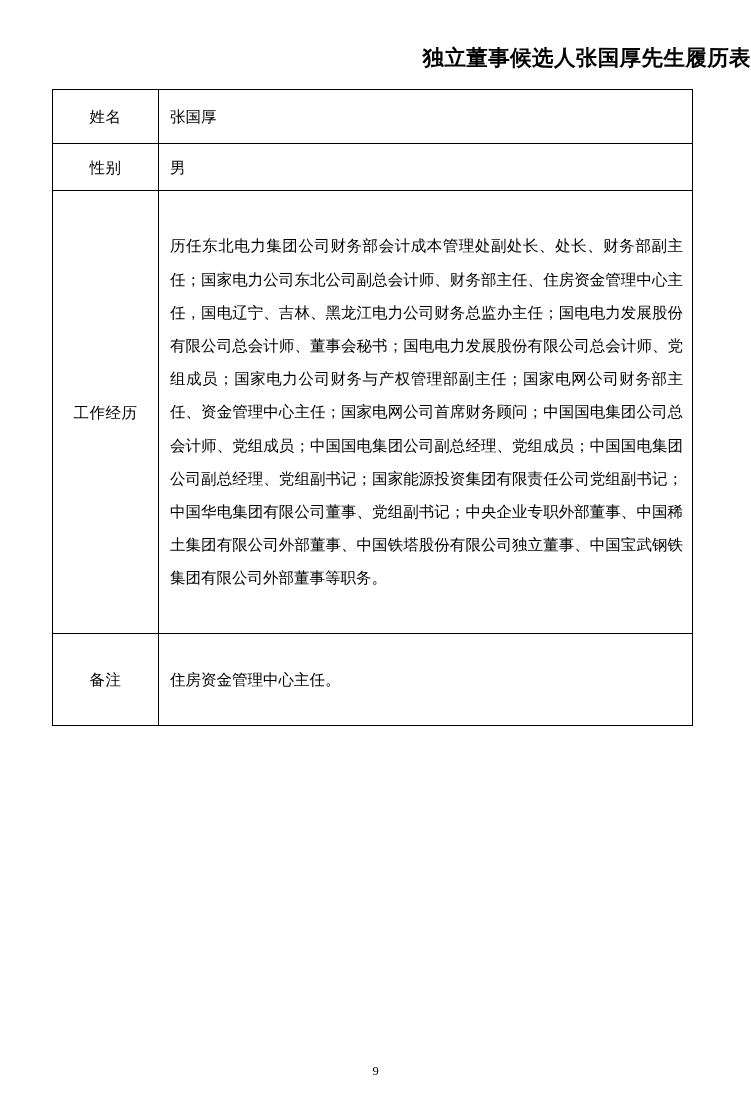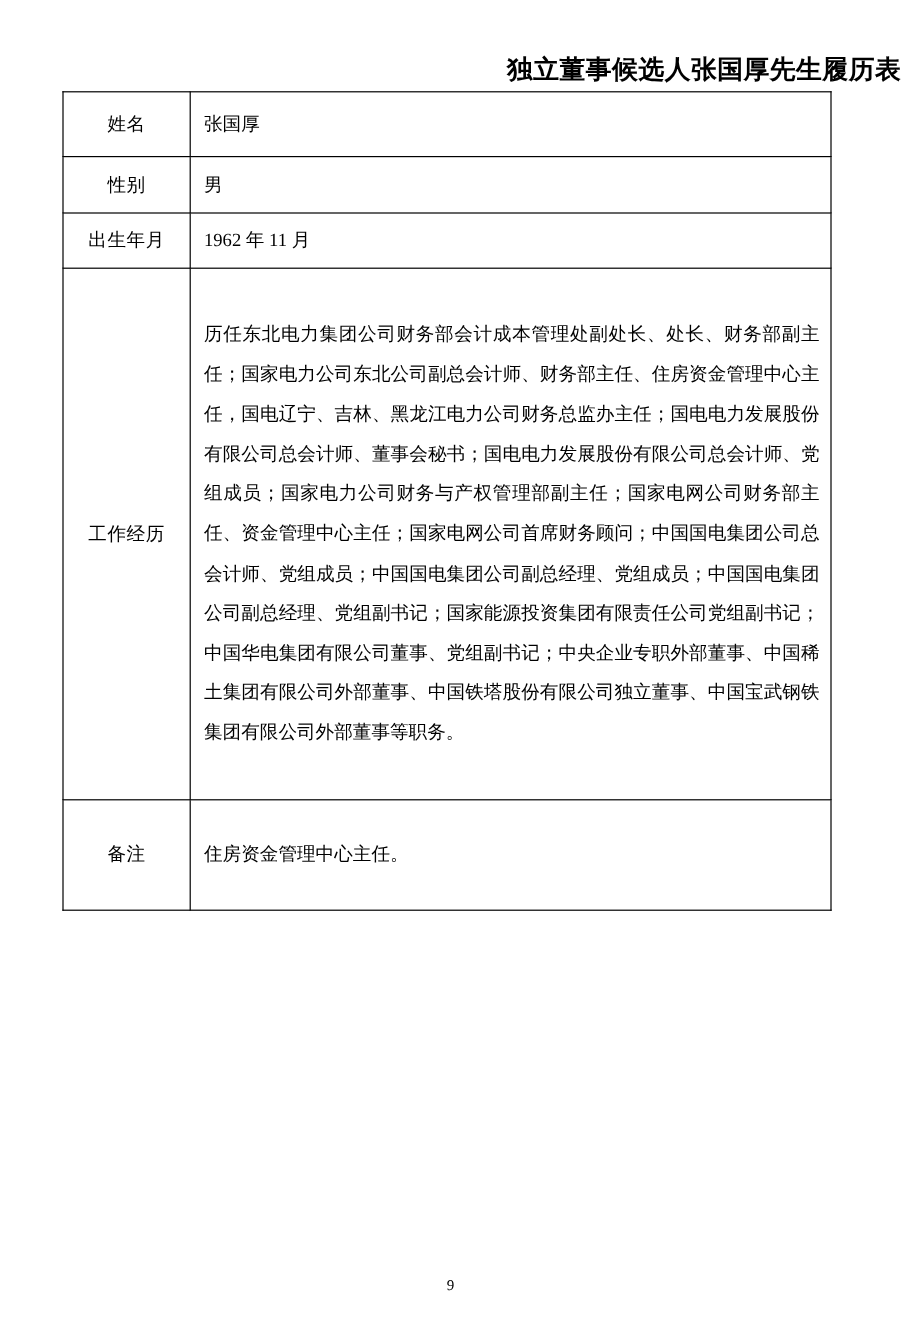--- a/index.html
+++ b/index.html
@@ -30,21 +30,21 @@
     text-align: right;
     font-size: 21.5px;
     font-weight: bold;
     letter-spacing: 0.4px;
     line-height: 28px;
     font-family: "Liberation Serif", "DejaVu Serif", serif;
   }
   .resume-table {
     position: absolute;
     left: 52px;
-    top: 76px;
+    top: 89px;
     width: 641px;
     border-collapse: collapse;
     table-layout: fixed;
   }
   .resume-table td {
     border: 1px solid #000000;
     padding: 0;
     vertical-align: middle;
     font-size: 15.5px;
     line-height: 33px;
@@ -104,24 +104,20 @@
   <table class="resume-table">
     <tbody>
       <tr class="row-name">
         <td class="label-cell">姓名</td>
         <td class="value-cell">张国厚</td>
       </tr>
       <tr class="row-gender">
         <td class="label-cell">性别</td>
         <td class="value-cell">男</td>
       </tr>
-      <tr class="row-birth">
-        <td class="label-cell">出生年月</td>
-        <td class="value-cell">1962 年 11 月</td>
-      </tr>
       <tr class="row-work">
         <td class="label-cell">工作经历</td>
         <td class="value-cell work-value">
           <div class="work-text">历任东北电力集团公司财务部会计成本管理处副处长、处长、财务部副主任；国家电力公司东北公司副总会计师、财务部主任、住房资金管理中心主任，国电辽宁、吉林、黑龙江电力公司财务总监办主任；国电电力发展股份有限公司总会计师、董事会秘书；国电电力发展股份有限公司总会计师、党组成员；国家电力公司财务与产权管理部副主任；国家电网公司财务部主任、资金管理中心主任；国家电网公司首席财务顾问；中国国电集团公司总会计师、党组成员；中国国电集团公司副总经理、党组成员；中国国电集团公司副总经理、党组副书记；国家能源投资集团有限责任公司党组副书记；中国华电集团有限公司董事、党组副书记；中央企业专职外部董事、中国稀土集团有限公司外部董事、中国铁塔股份有限公司独立董事、中国宝武钢铁集团有限公司外部董事等职务。</div>
         </td>
       </tr>
       <tr class="row-note">
         <td class="label-cell">备注</td>
         <td class="value-cell">
           <div class="note-text">住房资金管理中心主任。</div>

